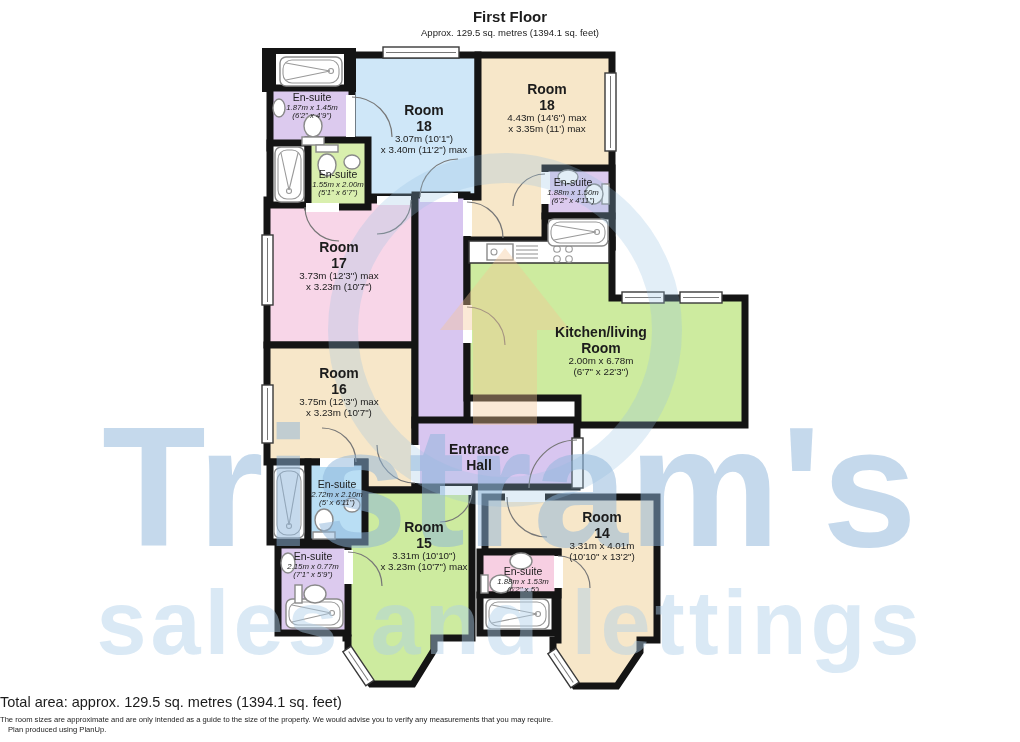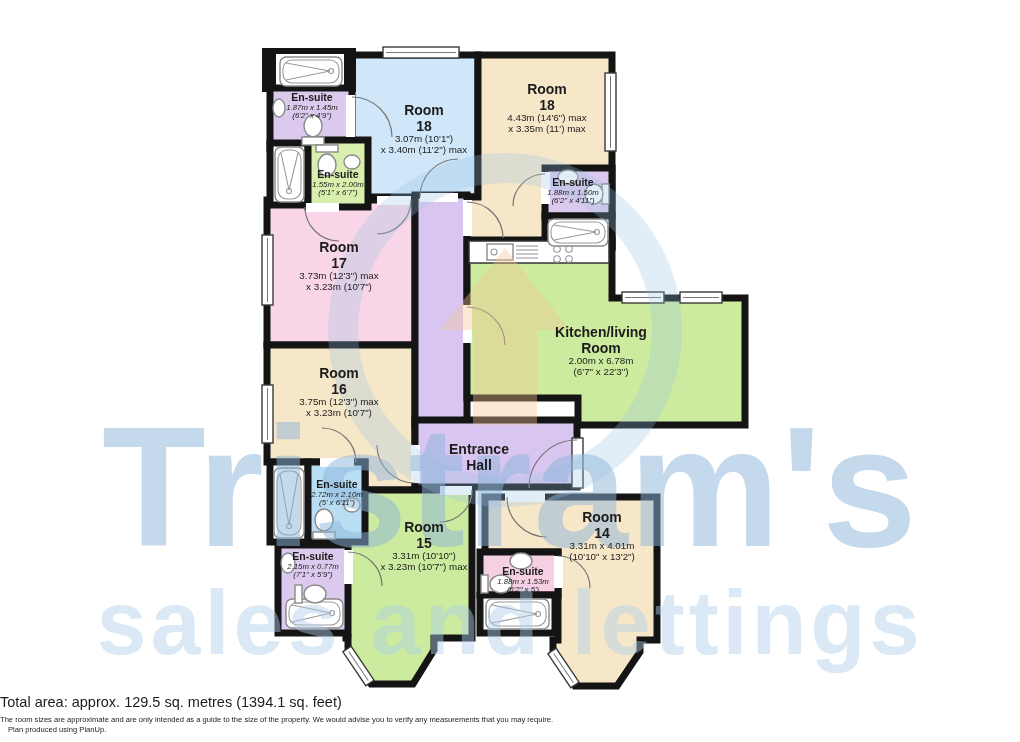--- a/index.html
+++ b/index.html
@@ -27,28 +27,32 @@
   .win{fill:#fff;stroke:#3a3a3a;stroke-width:1.4;}
   .winl{stroke:#777;stroke-width:1;}
   .gap{fill:#fff;}
   .arc{fill:none;stroke:#777;stroke-width:1.2;}
   
   .lbl,.lbl-sm{position:absolute;text-align:center;z-index:6;line-height:1.12;}
   .lbl{width:170px;}
   .lbl .nm{font-size:14px;font-weight:bold;display:block;}
   .lbl .dm{font-size:9.8px;display:block;}
   .lbl-sm{width:120px;}
-  .lbl-sm .nm{font-size:10.5px;font-weight:bold;display:block;}
+  .lbl-sm .nm{font-size:10.5px;font-weight:normal;display:block;}
   .lbl-sm .dm{font-size:7.8px;display:block;font-style:italic;}
 </style>
 </head>
 <body>
 
 <div class="stage">
 
+  <div class="hdr">
+    <div class="t">First Floor</div>
+    <div class="s">Approx. 129.5 sq. metres (1394.1 sq. feet)</div>
+  </div>
 
   <svg class="plan" width="1020" height="742" viewBox="0 0 1020 742">
 
     <rect class="rm" x="350" y="55" width="128" height="142" fill="#cfe7f8"></rect>
     <path class="rm" d="M478,55 H612 V247 H467 V197 H478 Z" fill="#f7e7c9"></path>
     <rect class="rm" x="267" y="200" width="148" height="145" fill="#f8d6e8"></rect>
     <path class="rm" d="M267,345 H415 V490 H365 V462 H267 Z" fill="#f7e7c9"></path>
     <rect class="rm" x="415" y="195" width="52" height="230" fill="#d8c6f0"></rect>
     <rect class="rm" x="415" y="420" width="162" height="67" fill="#d8c6f0"></rect>
     <path class="rm" d="M467,240 H612 V298 H745 V425 H578 V398 H467 Z" fill="#cdeb9f"></path>

